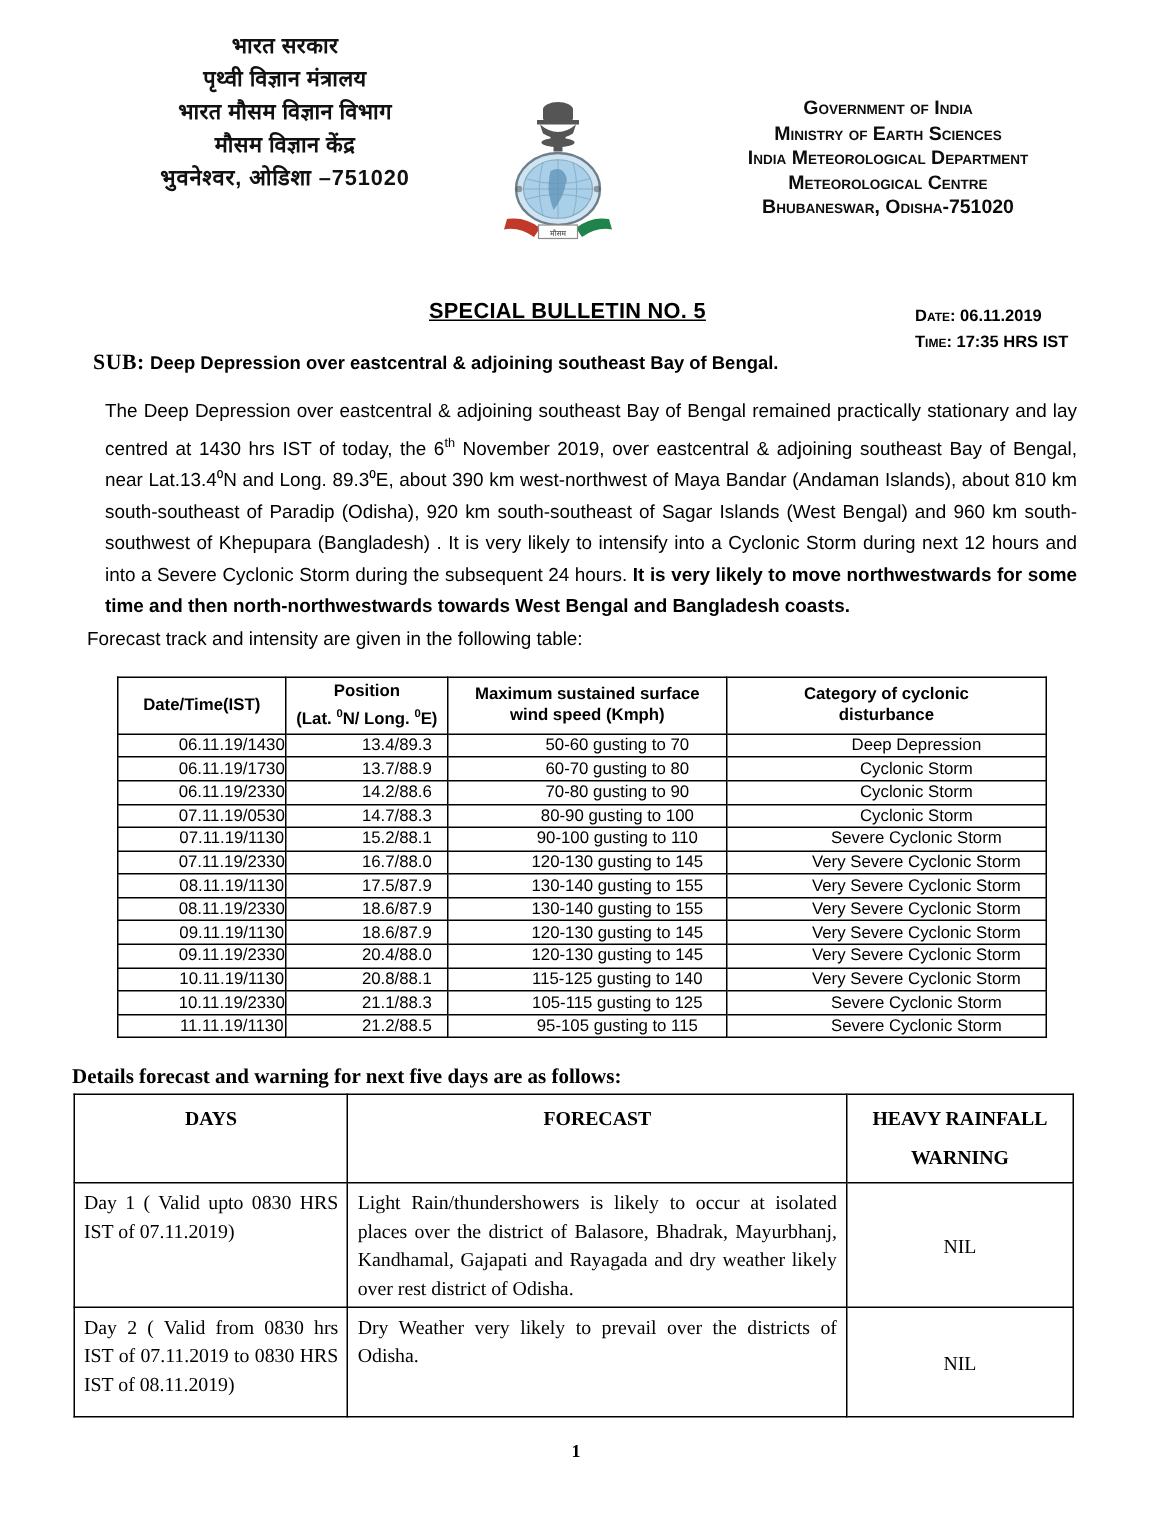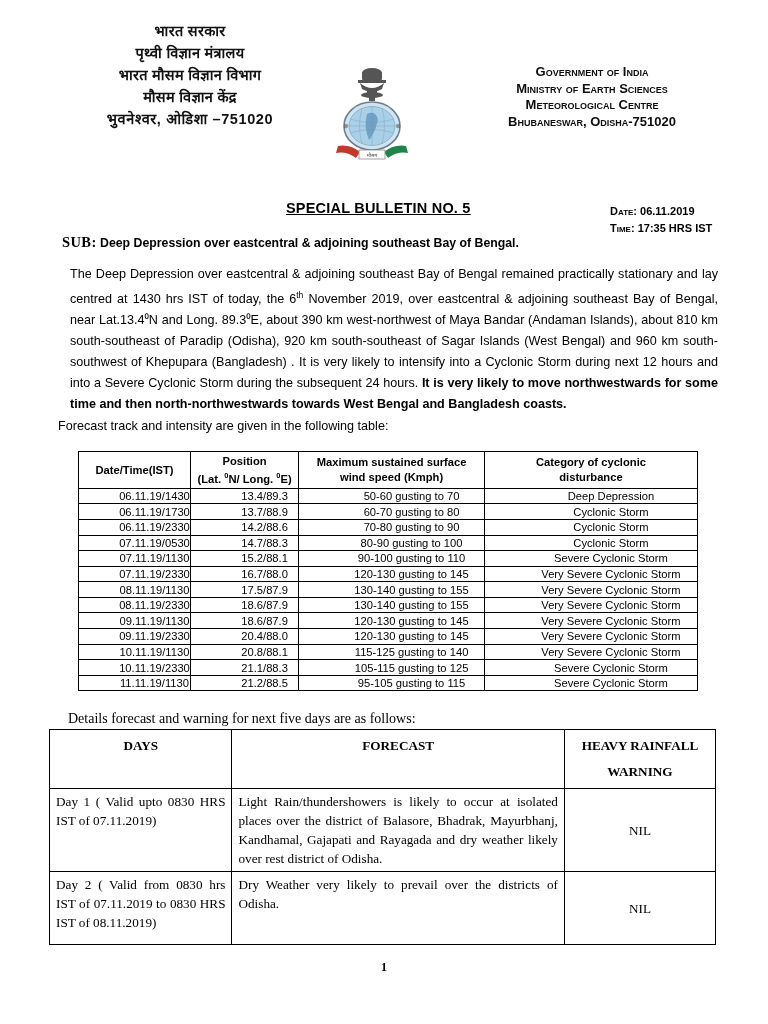--- a/index.html
+++ b/index.html
@@ -142,25 +142,25 @@
   .track-table td { height: 14.6px; padding-left: 40px; }
   .track-table th sup { font-size: 7.5px; vertical-align: super; }
   .col-dt { width: 107px; }
   .col-pos { width: 105px; }
   .col-wind { width: 190px; margin-top: 24px; }
   .col-cat { width: 218px; }
 
   
   .details-heading {
     position: absolute;
-    left: 68px;
+    left: 48px;
     top: 711px;
     font-family: "Liberation Serif", serif;
     font-size: 14px;
-    font-weight: normal;
+    font-weight: bold;
   }
   .days-table {
     position: absolute;
     left: 49px;
     top: 729px;
     width: 667px;
     border-collapse: collapse;
     font-family: "Liberation Serif", serif;
     font-size: 13.2px;
     padding-left: 14px;
@@ -254,20 +254,21 @@
       <path d="M4 82 q12 -2 22 6 l-4 6 q-10 -7 -20 -5 z" fill="#c0392b"></path>
       <path d="M72 82 q-12 -2 -22 6 l4 6 q10 -7 20 -5 z" fill="#1e8449"></path>
       <rect x="25" y="86" width="26" height="9" fill="#fdfdfd" stroke="#8a8a8a" stroke-width="0.8"></rect>
       <text x="38" y="93" font-size="5" text-anchor="middle" fill="#444" font-family="Liberation Serif, serif">मौसम</text>
     </svg>
   </div>
 
   <div class="eng-block">
     <div>Government of India</div>
     <div>Ministry of Earth Sciences</div>
+    <div>India Meteorological Department</div>
     <div>Meteorological Centre</div>
     <div>Bhubaneswar, Odisha-751020</div>
   </div>
 </div>
 
 <div class="bulletin-title">SPECIAL BULLETIN NO. 5</div>
 
 <div class="datetime">
   <div>Date: 06.11.2019</div>
   <div>Time: 17:35 HRS IST</div>

